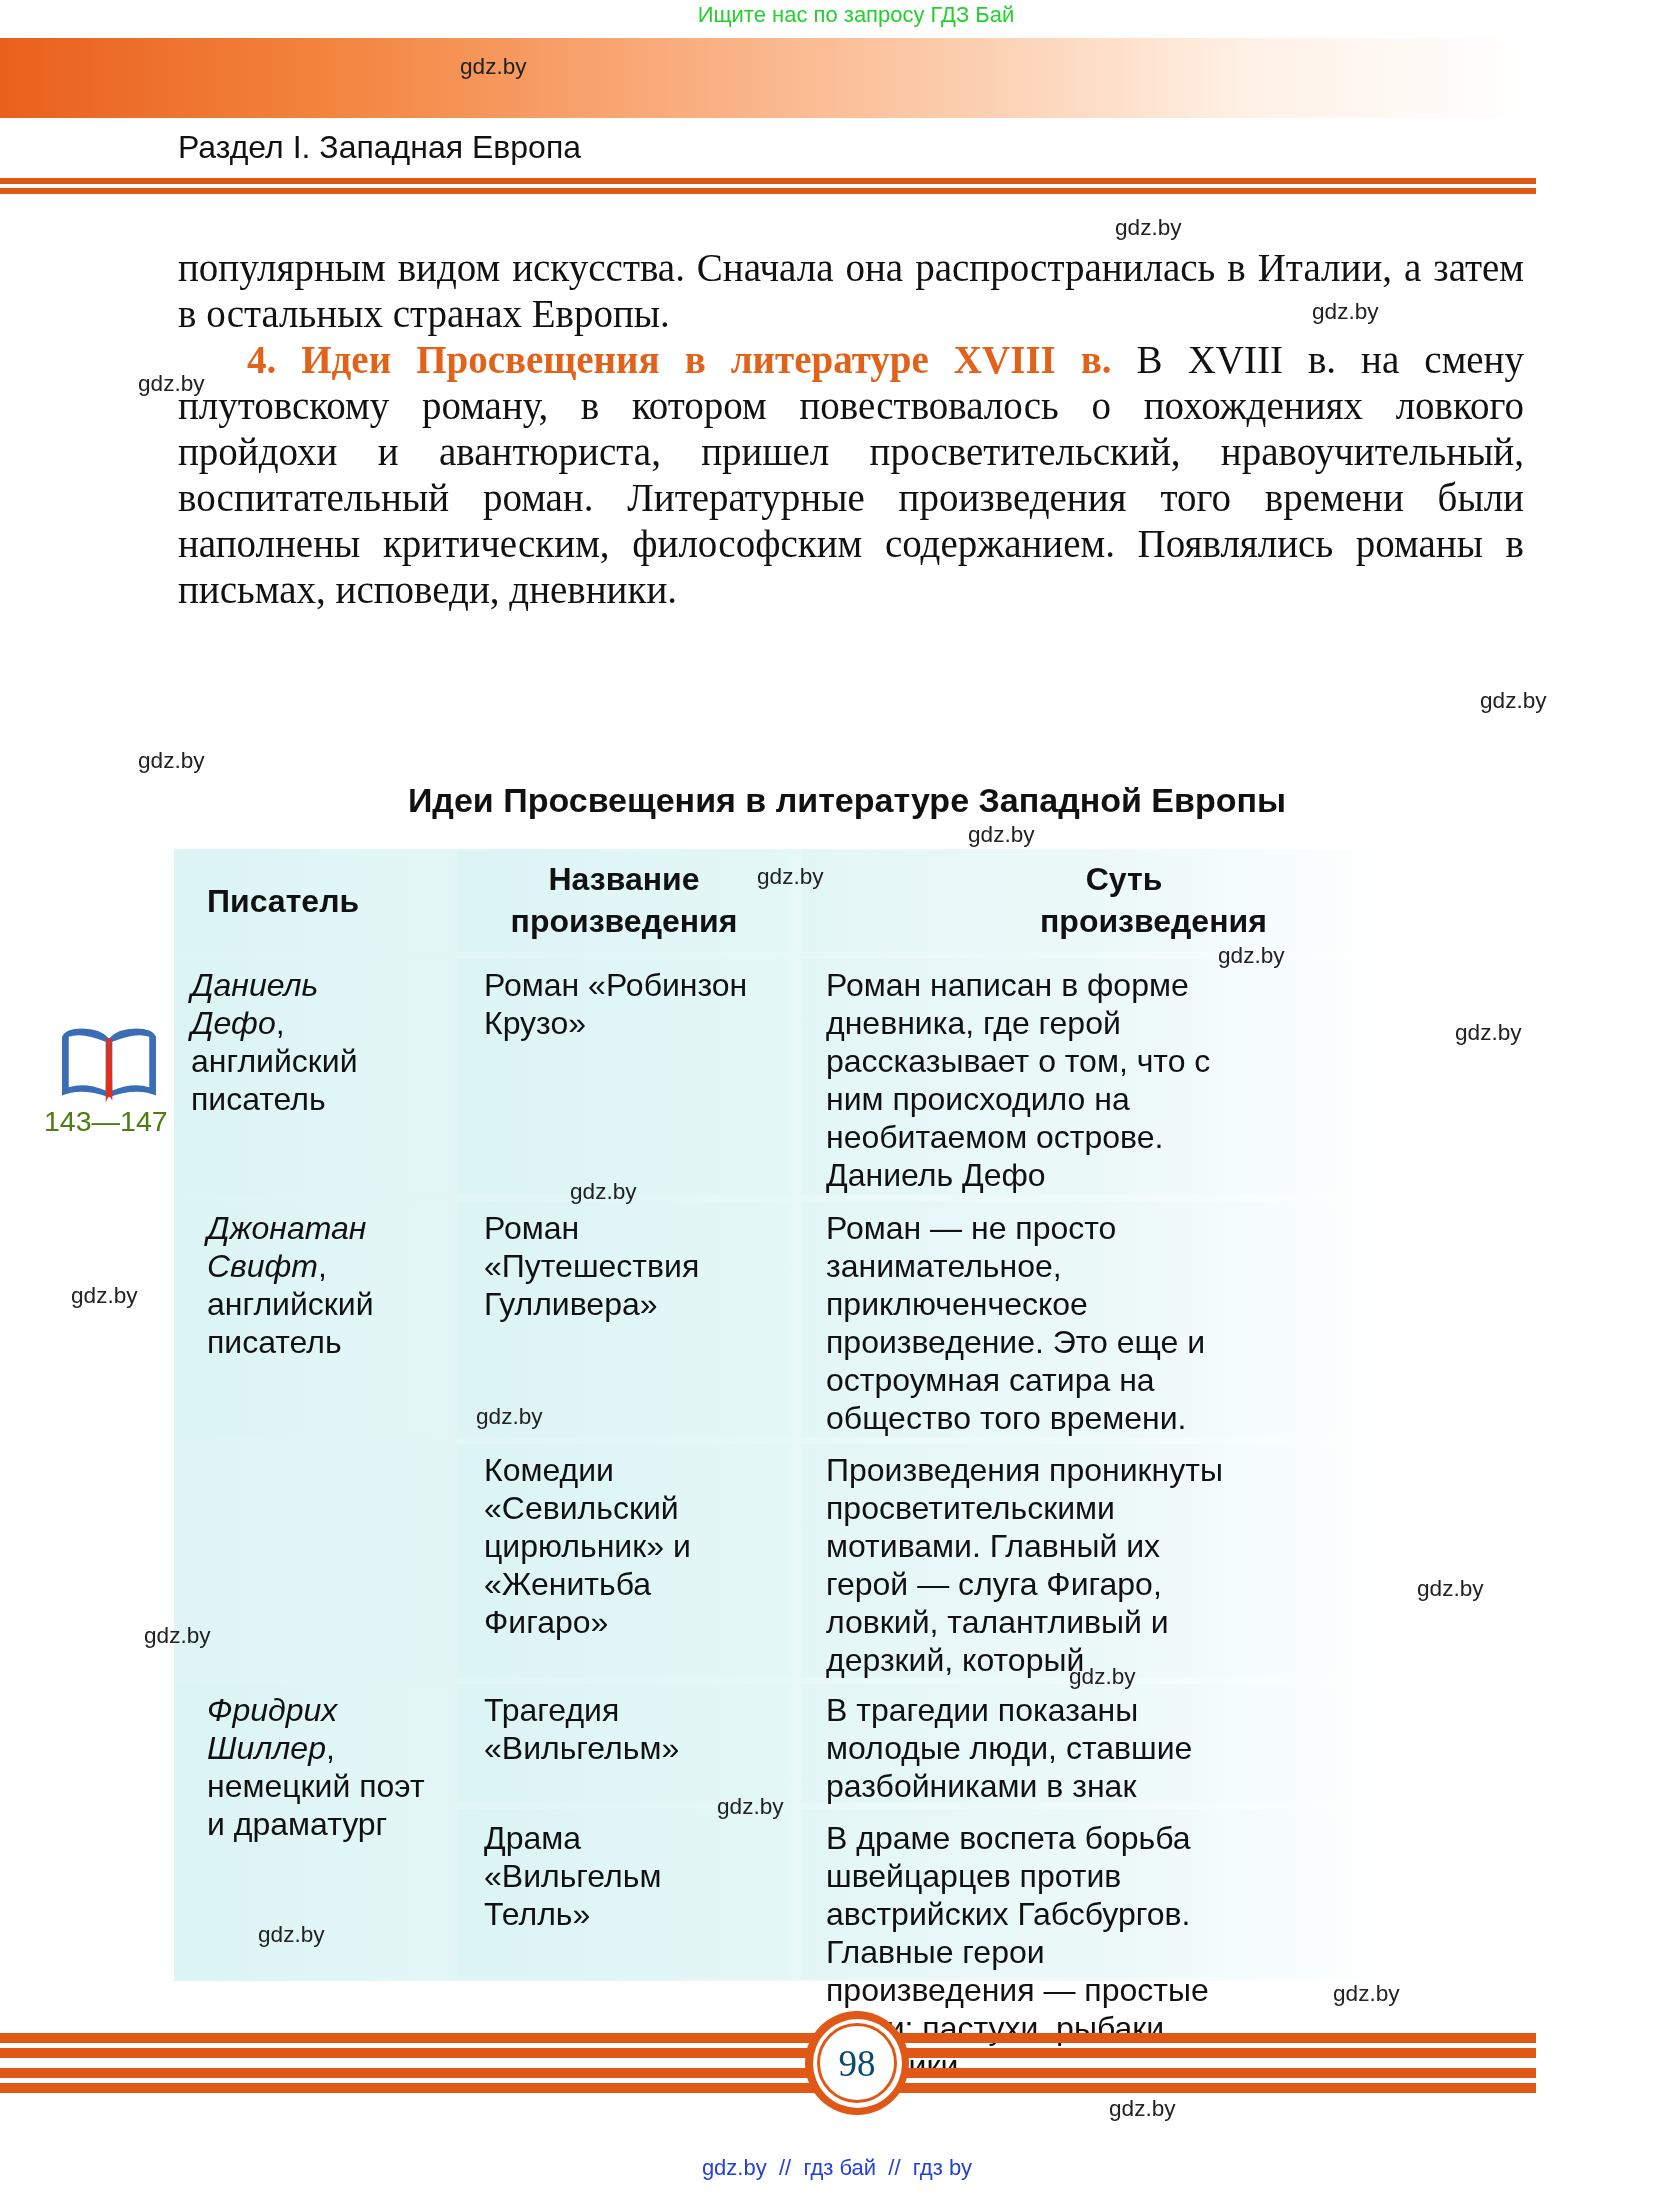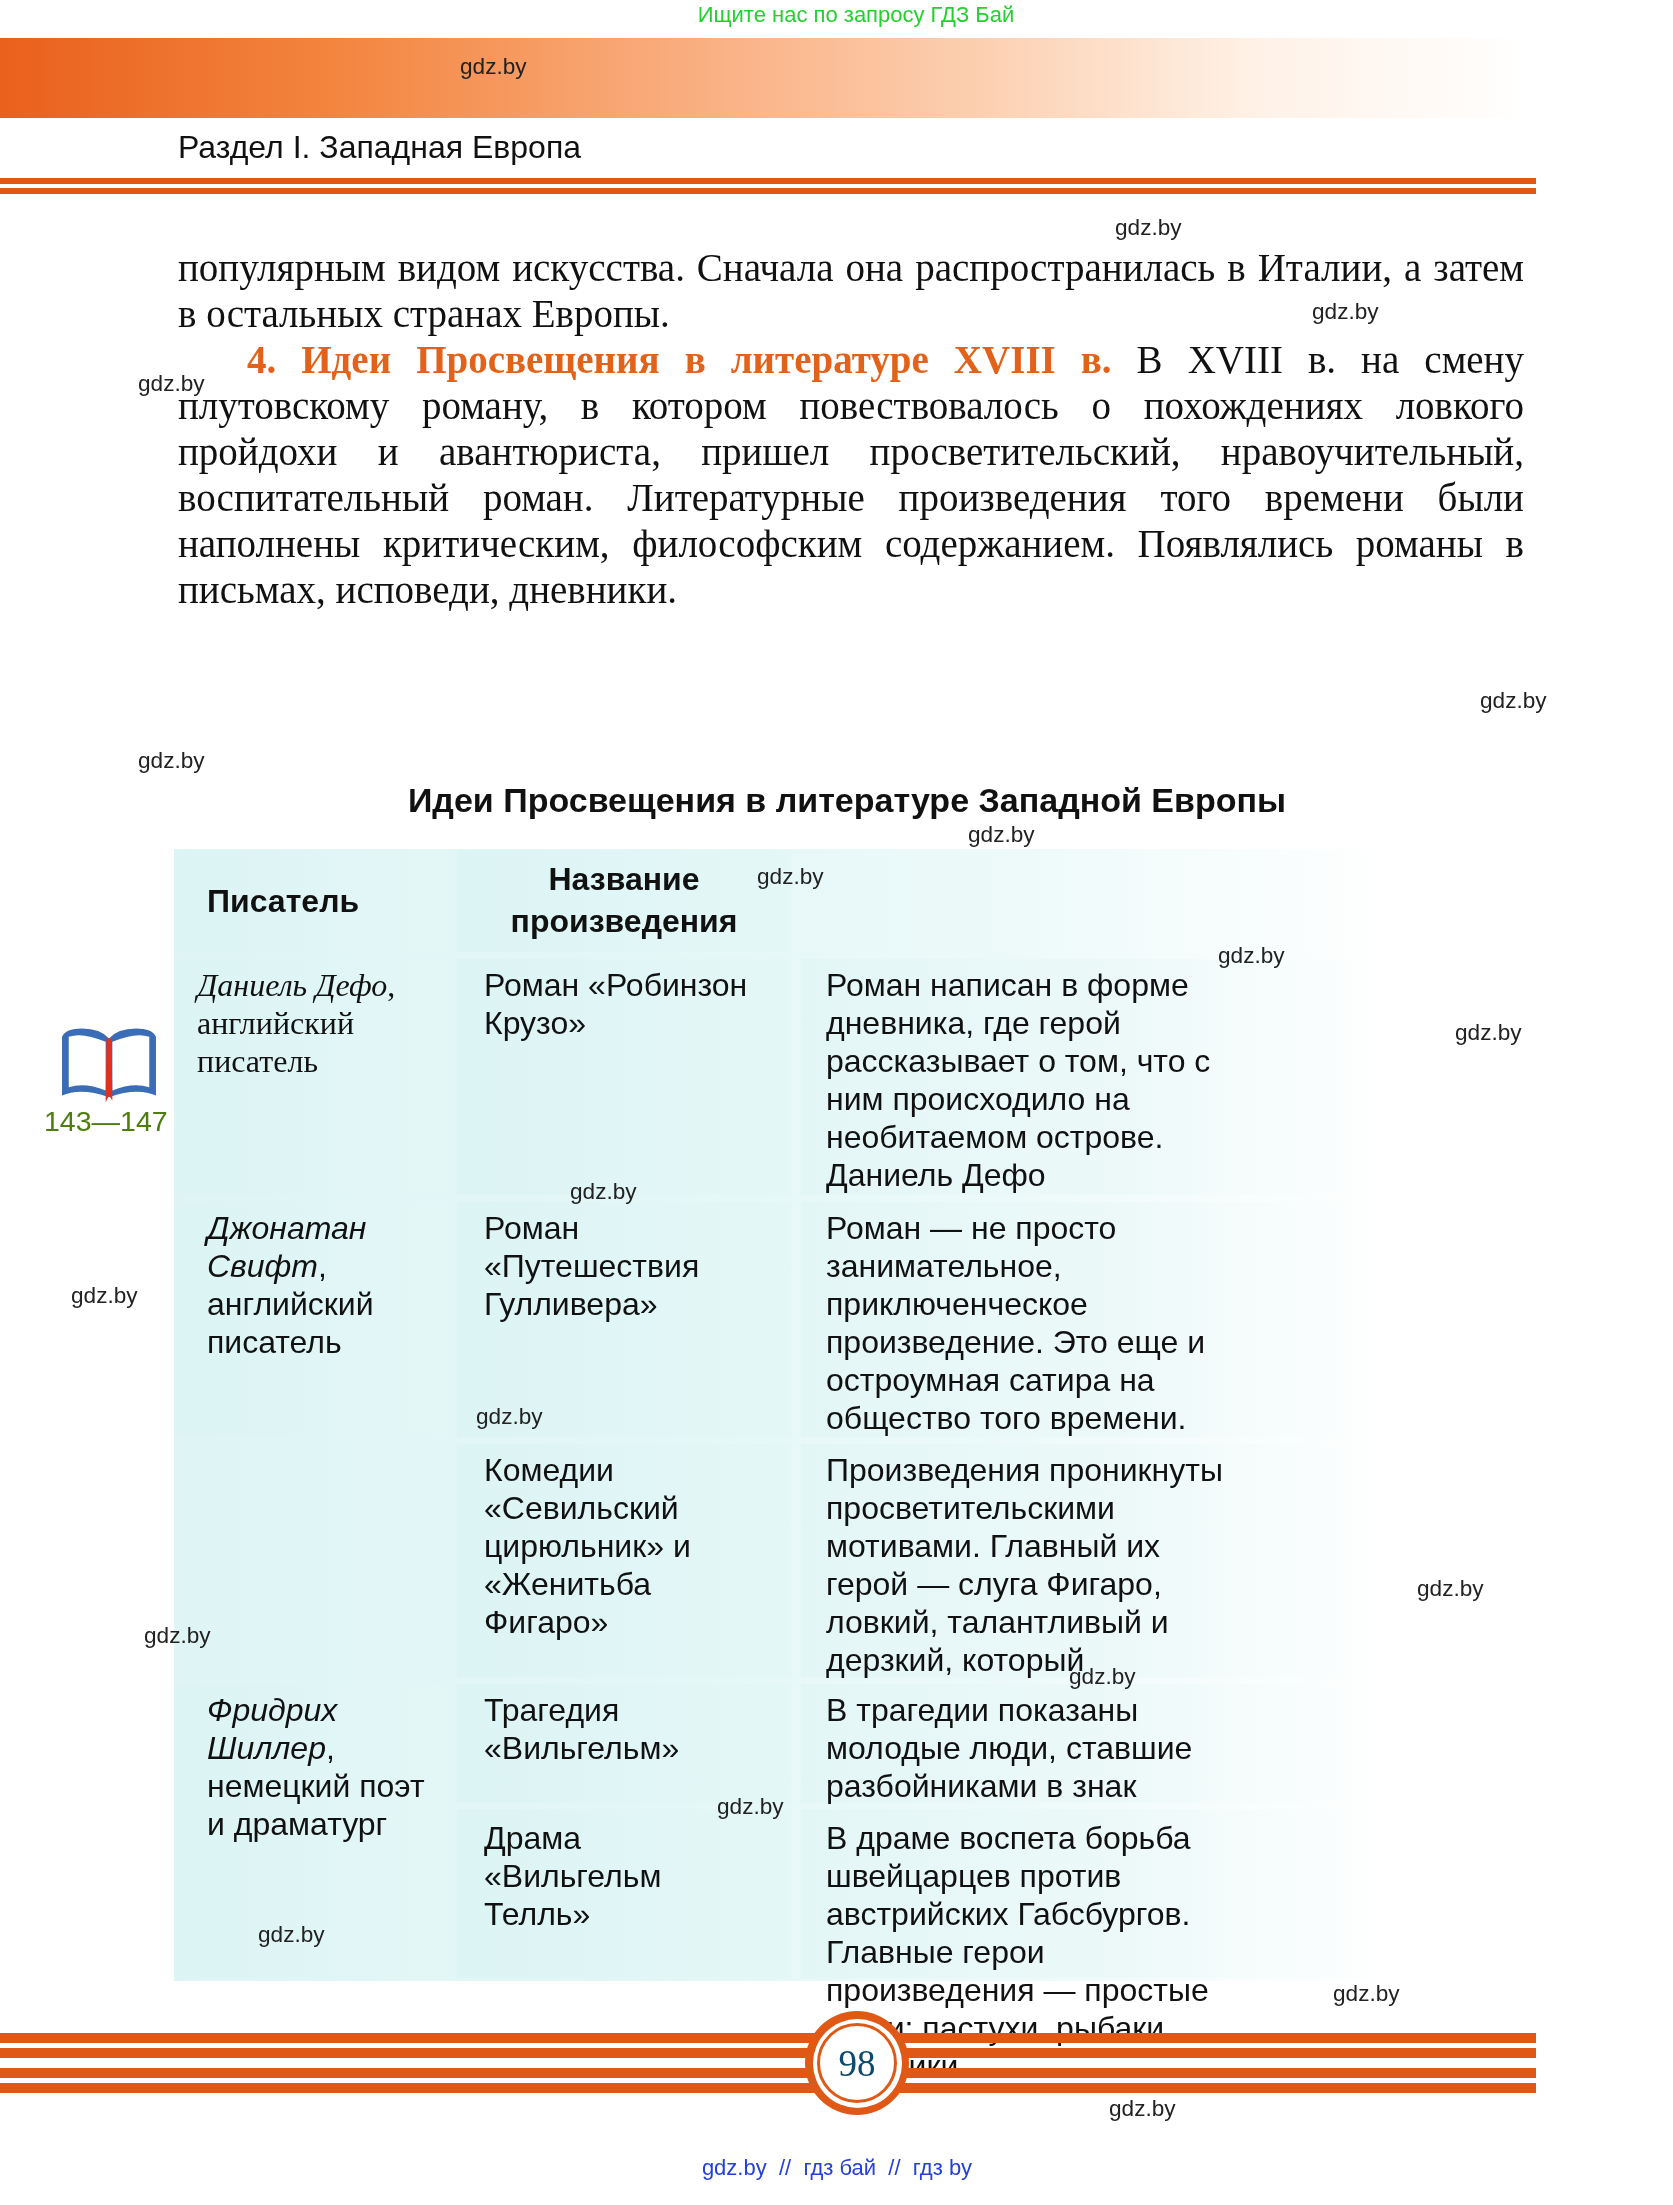--- a/index.html
+++ b/index.html
@@ -112,23 +112,26 @@
 <div class="abs tbl-bg"></div>
 
 <div class="abs" style="left:0; top:0; width:1674px; height:2205px;">
 
   <div class="cell" style="left:177px; top:850px; width:270px; height:102px;">
     <div class="hdr" style="position:absolute; left:30px; top:30px;">Писатель</div>
   </div>
   <div class="cell" style="left:457px; top:850px; width:334px; height:102px;">
     <div class="hdr" style="position:absolute; left:0; width:334px; top:8.4px; text-align:center; padding:0 34px;">Название произведения</div>
   </div>
+  <div class="cell c3" style="left:801px; top:850px; width:591px; height:102px;">
+    <div class="hdr" style="position:absolute; left:0; width:402px; top:8.4px; text-align:center; margin-left:122px; padding:0 117px;">Суть произведения</div>
+  </div>
 
   <div class="cell" style="left:177px; top:959px; width:270px; height:236px;">
-    <div class="txt" style="position:absolute; left:20px; top:6.7px; width:226px;font-family:Liberation Serif, serif;">
+    <div class="txt" style="position:absolute; left:14px; top:6.7px; width:226px;">
       <i>Даниель Дефо</i>,
       <span>английский писатель</span>
     </div>
   </div>
   <div class="cell" style="left:457px; top:959px; width:334px; height:236px;">
     <div class="txt" style="position:absolute; left:27px; top:6.7px; width:285px;">Роман «Робинзон Крузо»</div>
   </div>
   <div class="cell c3" style="left:801px; top:959px; width:591px; height:236px;">
     <div class="txt" style="position:absolute; left:25px; top:6.7px; width:394px;">Роман написан в форме дневника, где герой рассказывает о том, что с ним происходило на необитаемом острове. Даниель Дефо прославлял созидательный труд человека, его предприимчивость, упорство в достижении цели</div>
   </div>

